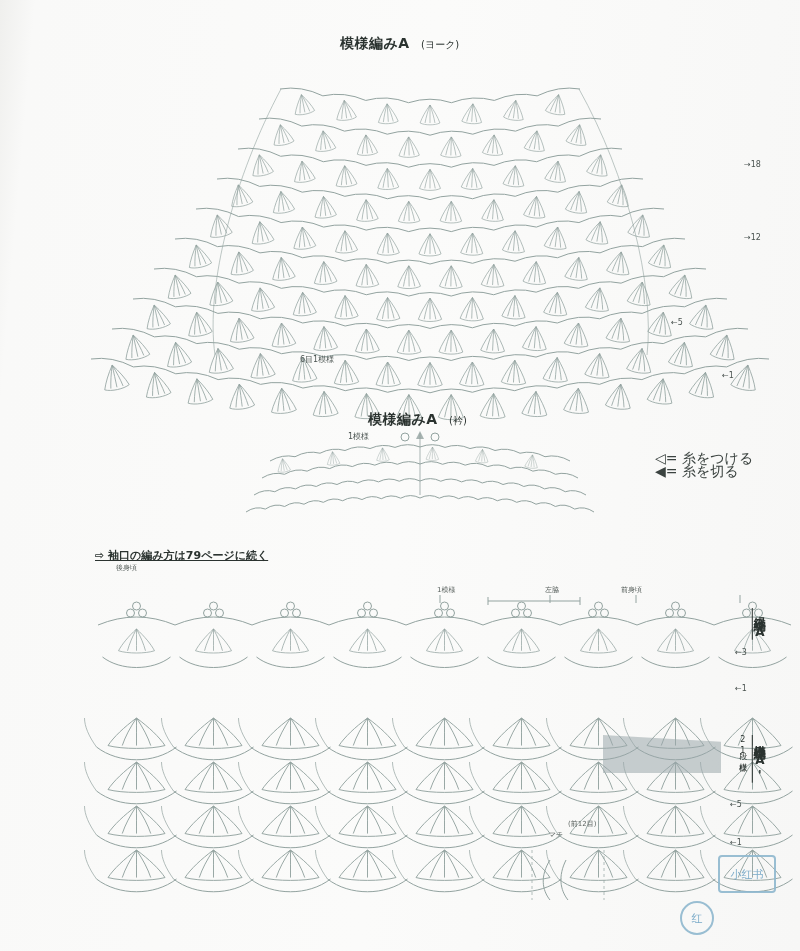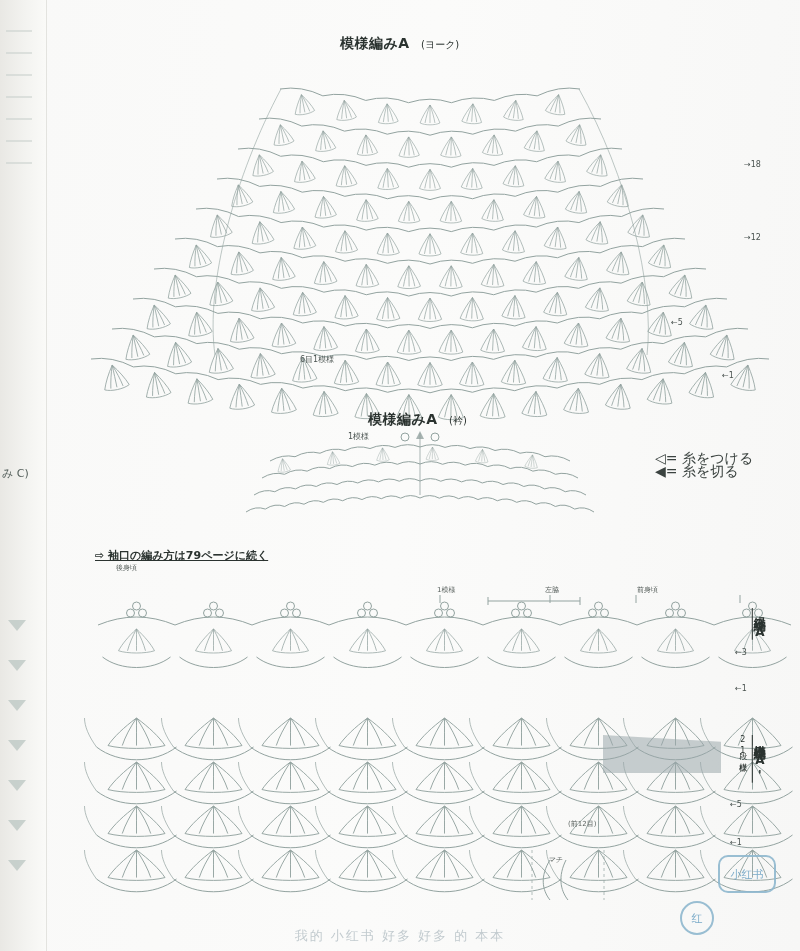--- a/index.html
+++ b/index.html
@@ -105,21 +105,21 @@
     color: #b9c3c8;
     letter-spacing: 2px;
     opacity: .85;
   }
   .stamp {
     position: absolute;
     right: 24px;
     bottom: 58px;
     width: 54px; height: 34px;
     border: 2px solid #8fb8cf;
-    border-radius: 10px;
+    border-radius: 4px;
     color: #6ea3c4;
     font-size: 11px;
     display: flex;
     align-items: center;
     justify-content: center;
     opacity: .9;
   }
   .stamp2 {
     position: absolute;
     right: 86px;
@@ -137,39 +137,20 @@
     position: absolute;
     background: #9aa7ab;
     opacity: .55;
   }
 </style>
 </head>
 <body>
 
 <div class="page">
 
-  <div class="gutter">
-    <div class="gutter-line" style="top:30px"></div>
-    <div class="gutter-line" style="top:52px"></div>
-    <div class="gutter-line" style="top:74px"></div>
-    <div class="gutter-line" style="top:96px"></div>
-    <div class="gutter-line" style="top:118px"></div>
-    <div class="gutter-line" style="top:140px"></div>
-    <div class="gutter-line" style="top:162px"></div>
-
-    <div class="side-text" style="top:466px">み C)</div>
-
-    <div class="gutter-chev" style="top:620px"></div>
-    <div class="gutter-chev" style="top:660px"></div>
-    <div class="gutter-chev" style="top:700px"></div>
-    <div class="gutter-chev" style="top:740px"></div>
-    <div class="gutter-chev" style="top:780px"></div>
-    <div class="gutter-chev" style="top:820px"></div>
-    <div class="gutter-chev" style="top:860px"></div>
-  </div>
 
   <div class="lbl title-main" style="left:340px; top:35px;">模様編みA</div>
   <div class="lbl title-sub" style="left:421px; top:39px;">(ヨーク)</div>
 
   <div class="chart" style="left:95px; top:55px;">
     <svg width="670" height="330" viewBox="0 0 670 330">
       <defs>
         <g id="fan">
           <path d="M0,0 C-14,10 -20,20 -22,30 M0,0 C-8,12 -11,22 -12,30 M0,0 C-2,12 -2,22 -2,30 M0,0 C6,12 9,22 10,30 M0,0 C13,10 18,20 20,30" fill="none" stroke="#9aa9a6" stroke-width="1"></path>
           <path d="M-24,30 C-12,36 12,36 22,30" fill="none" stroke="#9aa9a6" stroke-width="1"></path>
@@ -1358,21 +1339,21 @@
       <span>◀=</span>
       <span>糸を切る</span>
     </div>
   </div>
 
   <div class="lbl mid bold" style="left:95px; top:550px;">⇨ 袖口の編み方は79ページに続く</div>
 
   <div class="lbl tiny2" style="left:116px; top:564px;">後身頃</div>
   <div class="lbl tiny2" style="left:437px; top:586px;">1模様</div>
   <div class="lbl tiny2" style="left:545px; top:586px;font-family:Liberation Serif, serif;">左脇</div>
-  <div class="lbl tiny2" style="left:637px; top:586px;">前身頃</div>
+  <div class="lbl tiny2" style="left:621px; top:586px;">前身頃</div>
 
   <div class="chart" style="left:80px; top:595px;">
     <svg width="660" height="100" viewBox="0 0 660 100">
       <g id="edging-a-body">
           <path d="M18,30 Q56.5,14 95,30" fill="none" stroke="#93a3a0" stroke-width="1"></path>
           <circle cx="50.5" cy="18" r="4" fill="none" stroke="#93a3a0" stroke-width="1"></circle>
           <circle cx="62.5" cy="18" r="4" fill="none" stroke="#93a3a0" stroke-width="1"></circle>
           <circle cx="56.5" cy="11" r="4" fill="none" stroke="#93a3a0" stroke-width="1"></circle>
           <path d="M95,30 Q133.5,14 172,30" fill="none" stroke="#93a3a0" stroke-width="1"></path>
           <circle cx="127.5" cy="18" r="4" fill="none" stroke="#93a3a0" stroke-width="1"></circle>
@@ -1870,19 +1851,18 @@
   </div>
 
   <div class="patch" style="left:603px; top:735px; width:118px; height:38px; clip-path:polygon(0 0,100% 18%,100% 100%,0 100%);"></div>
 
   <div class="lbl vert bold" style="left:752px; top:735px; font-size:12px;">模様編みA'</div>
   <div class="lbl vert" style="left:738px; top:735px; font-size:8px;">2段1模様</div>
   <div class="lbl tiny" style="left:730px; top:800px;">←5</div>
   <div class="lbl tiny" style="left:730px; top:838px;">←1</div>
 
   <div class="lbl tiny2" style="left:568px; top:820px;">(前12目)</div>
-  <div class="lbl tiny2" style="left:548px; top:856px;font-style:italic;">マチ</div>
+  <div class="lbl tiny2" style="left:548px; top:831px;font-style:italic;">マチ</div>
 
   <div class="stamp">小红书</div>
   <div class="stamp2">红</div>
-  <div class="wm">我的 小红书 好多 好多 的 本本</div>
 
 </div>
 
 </body></html>

